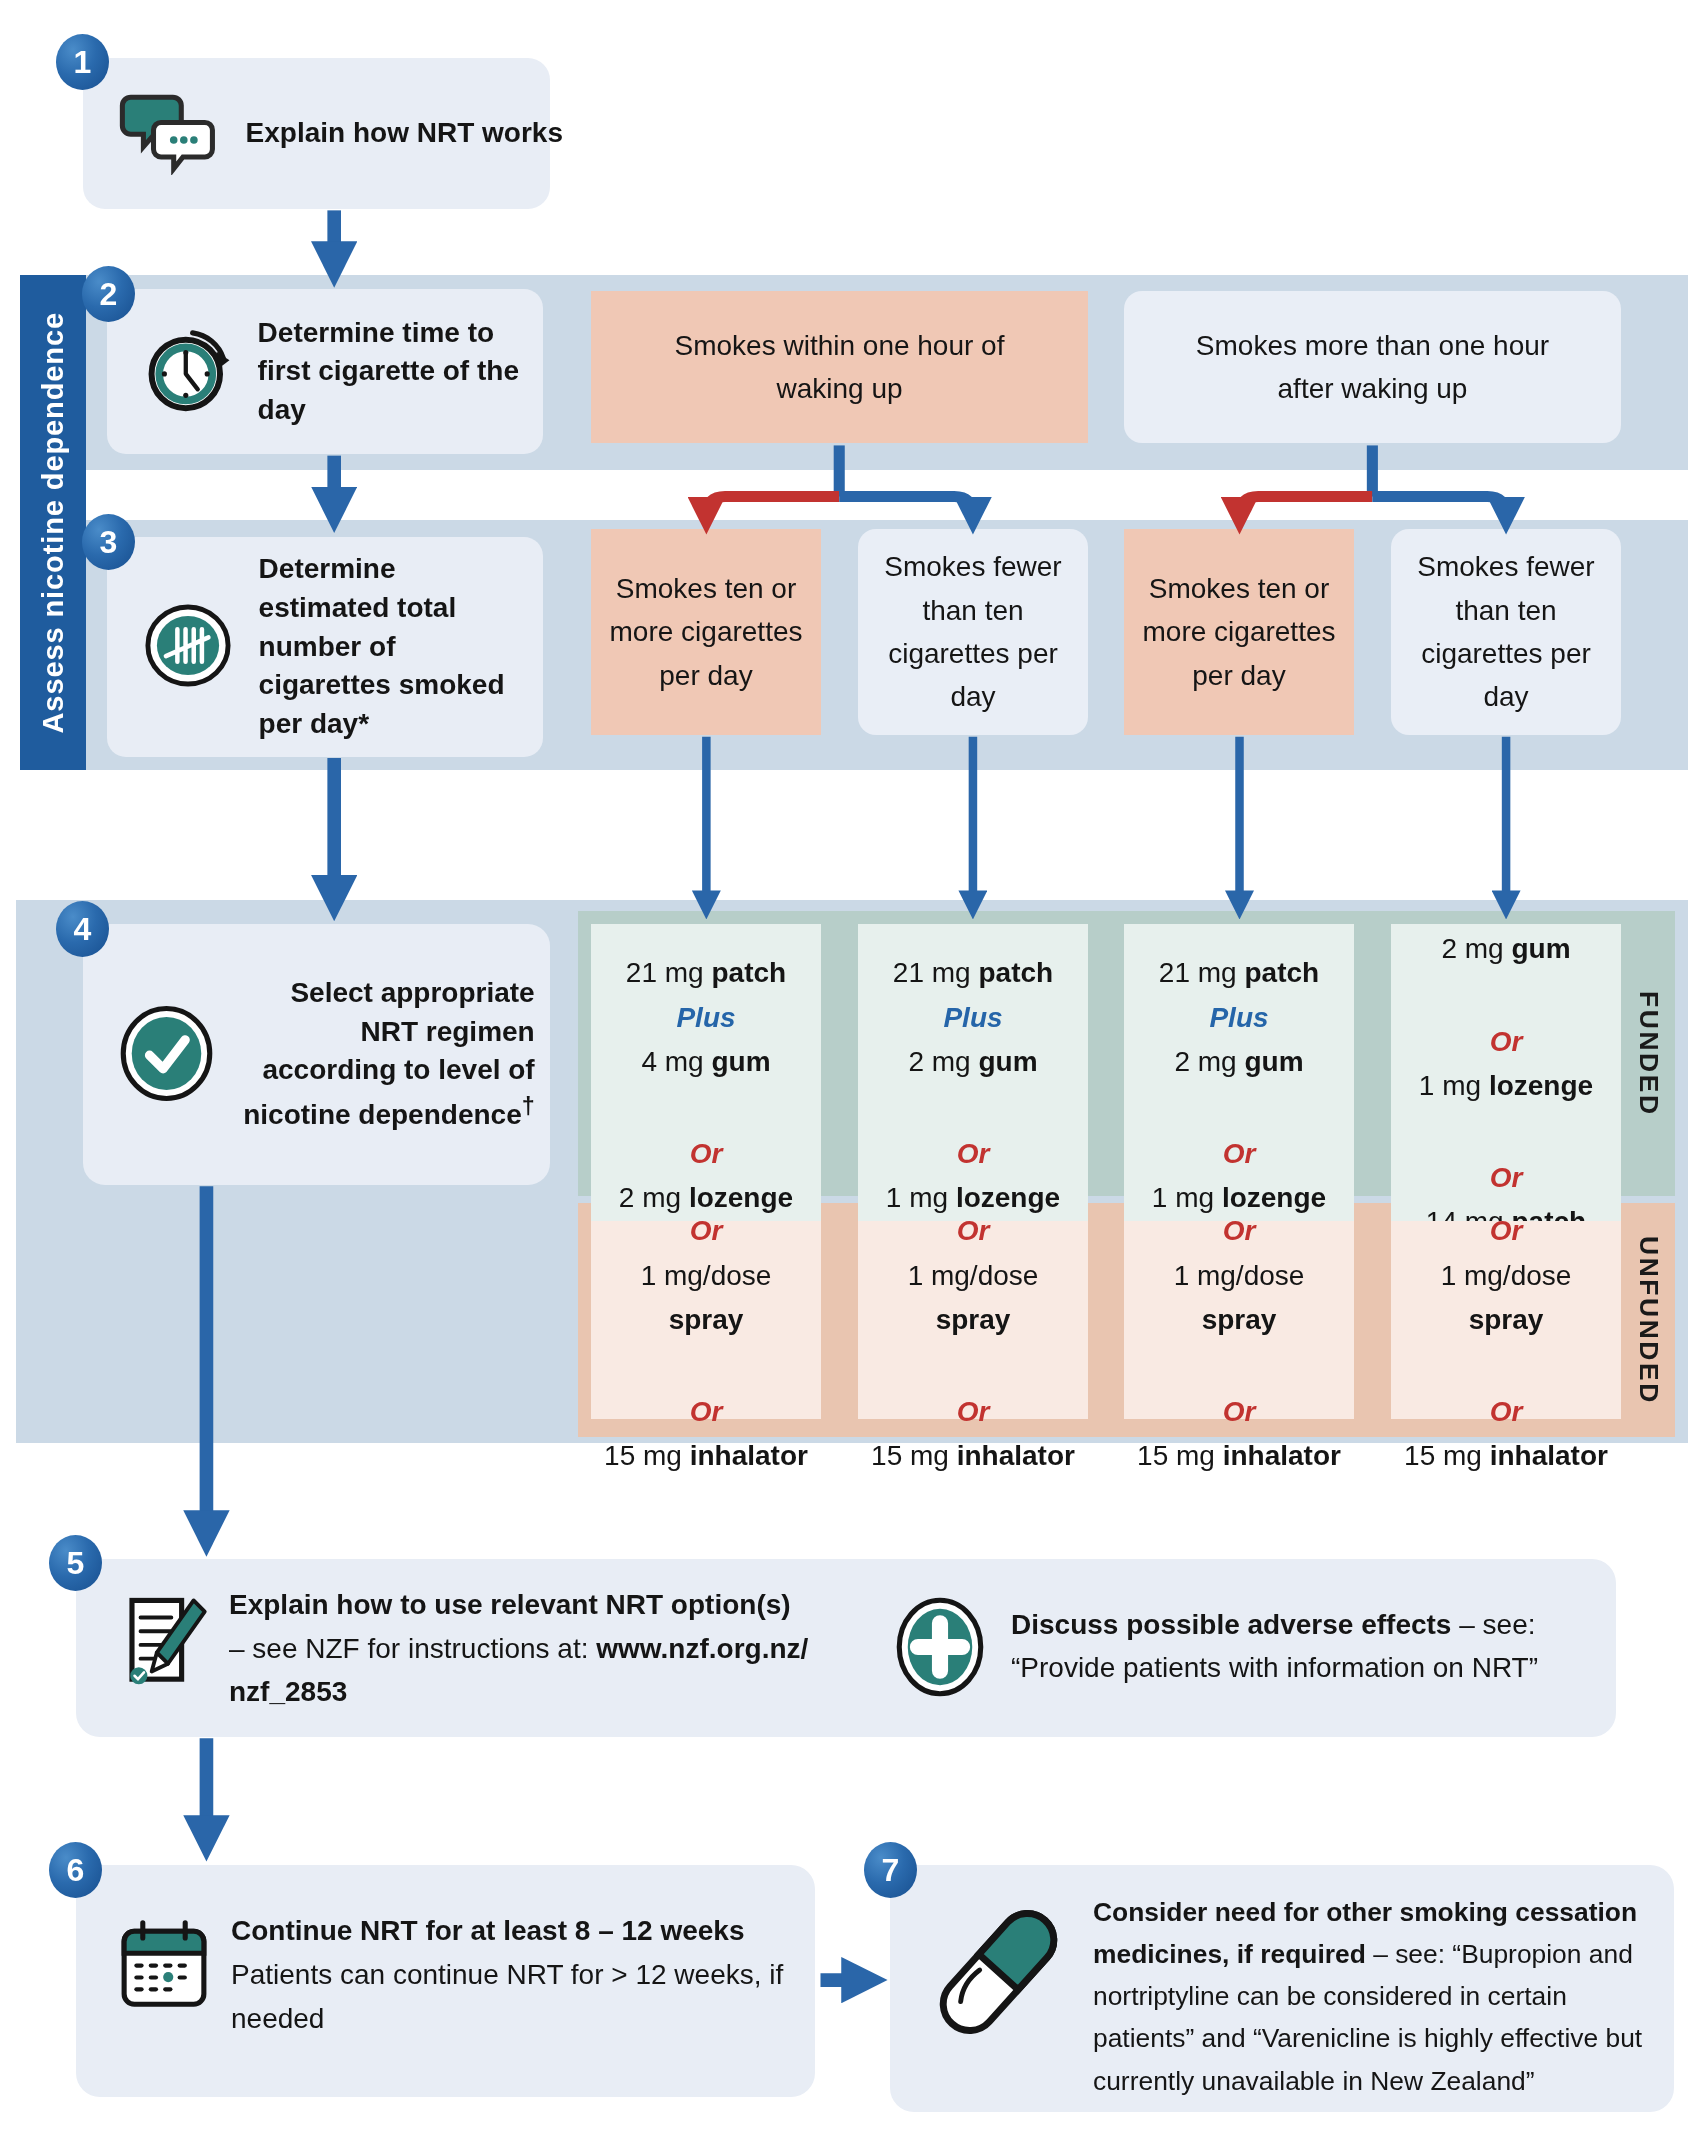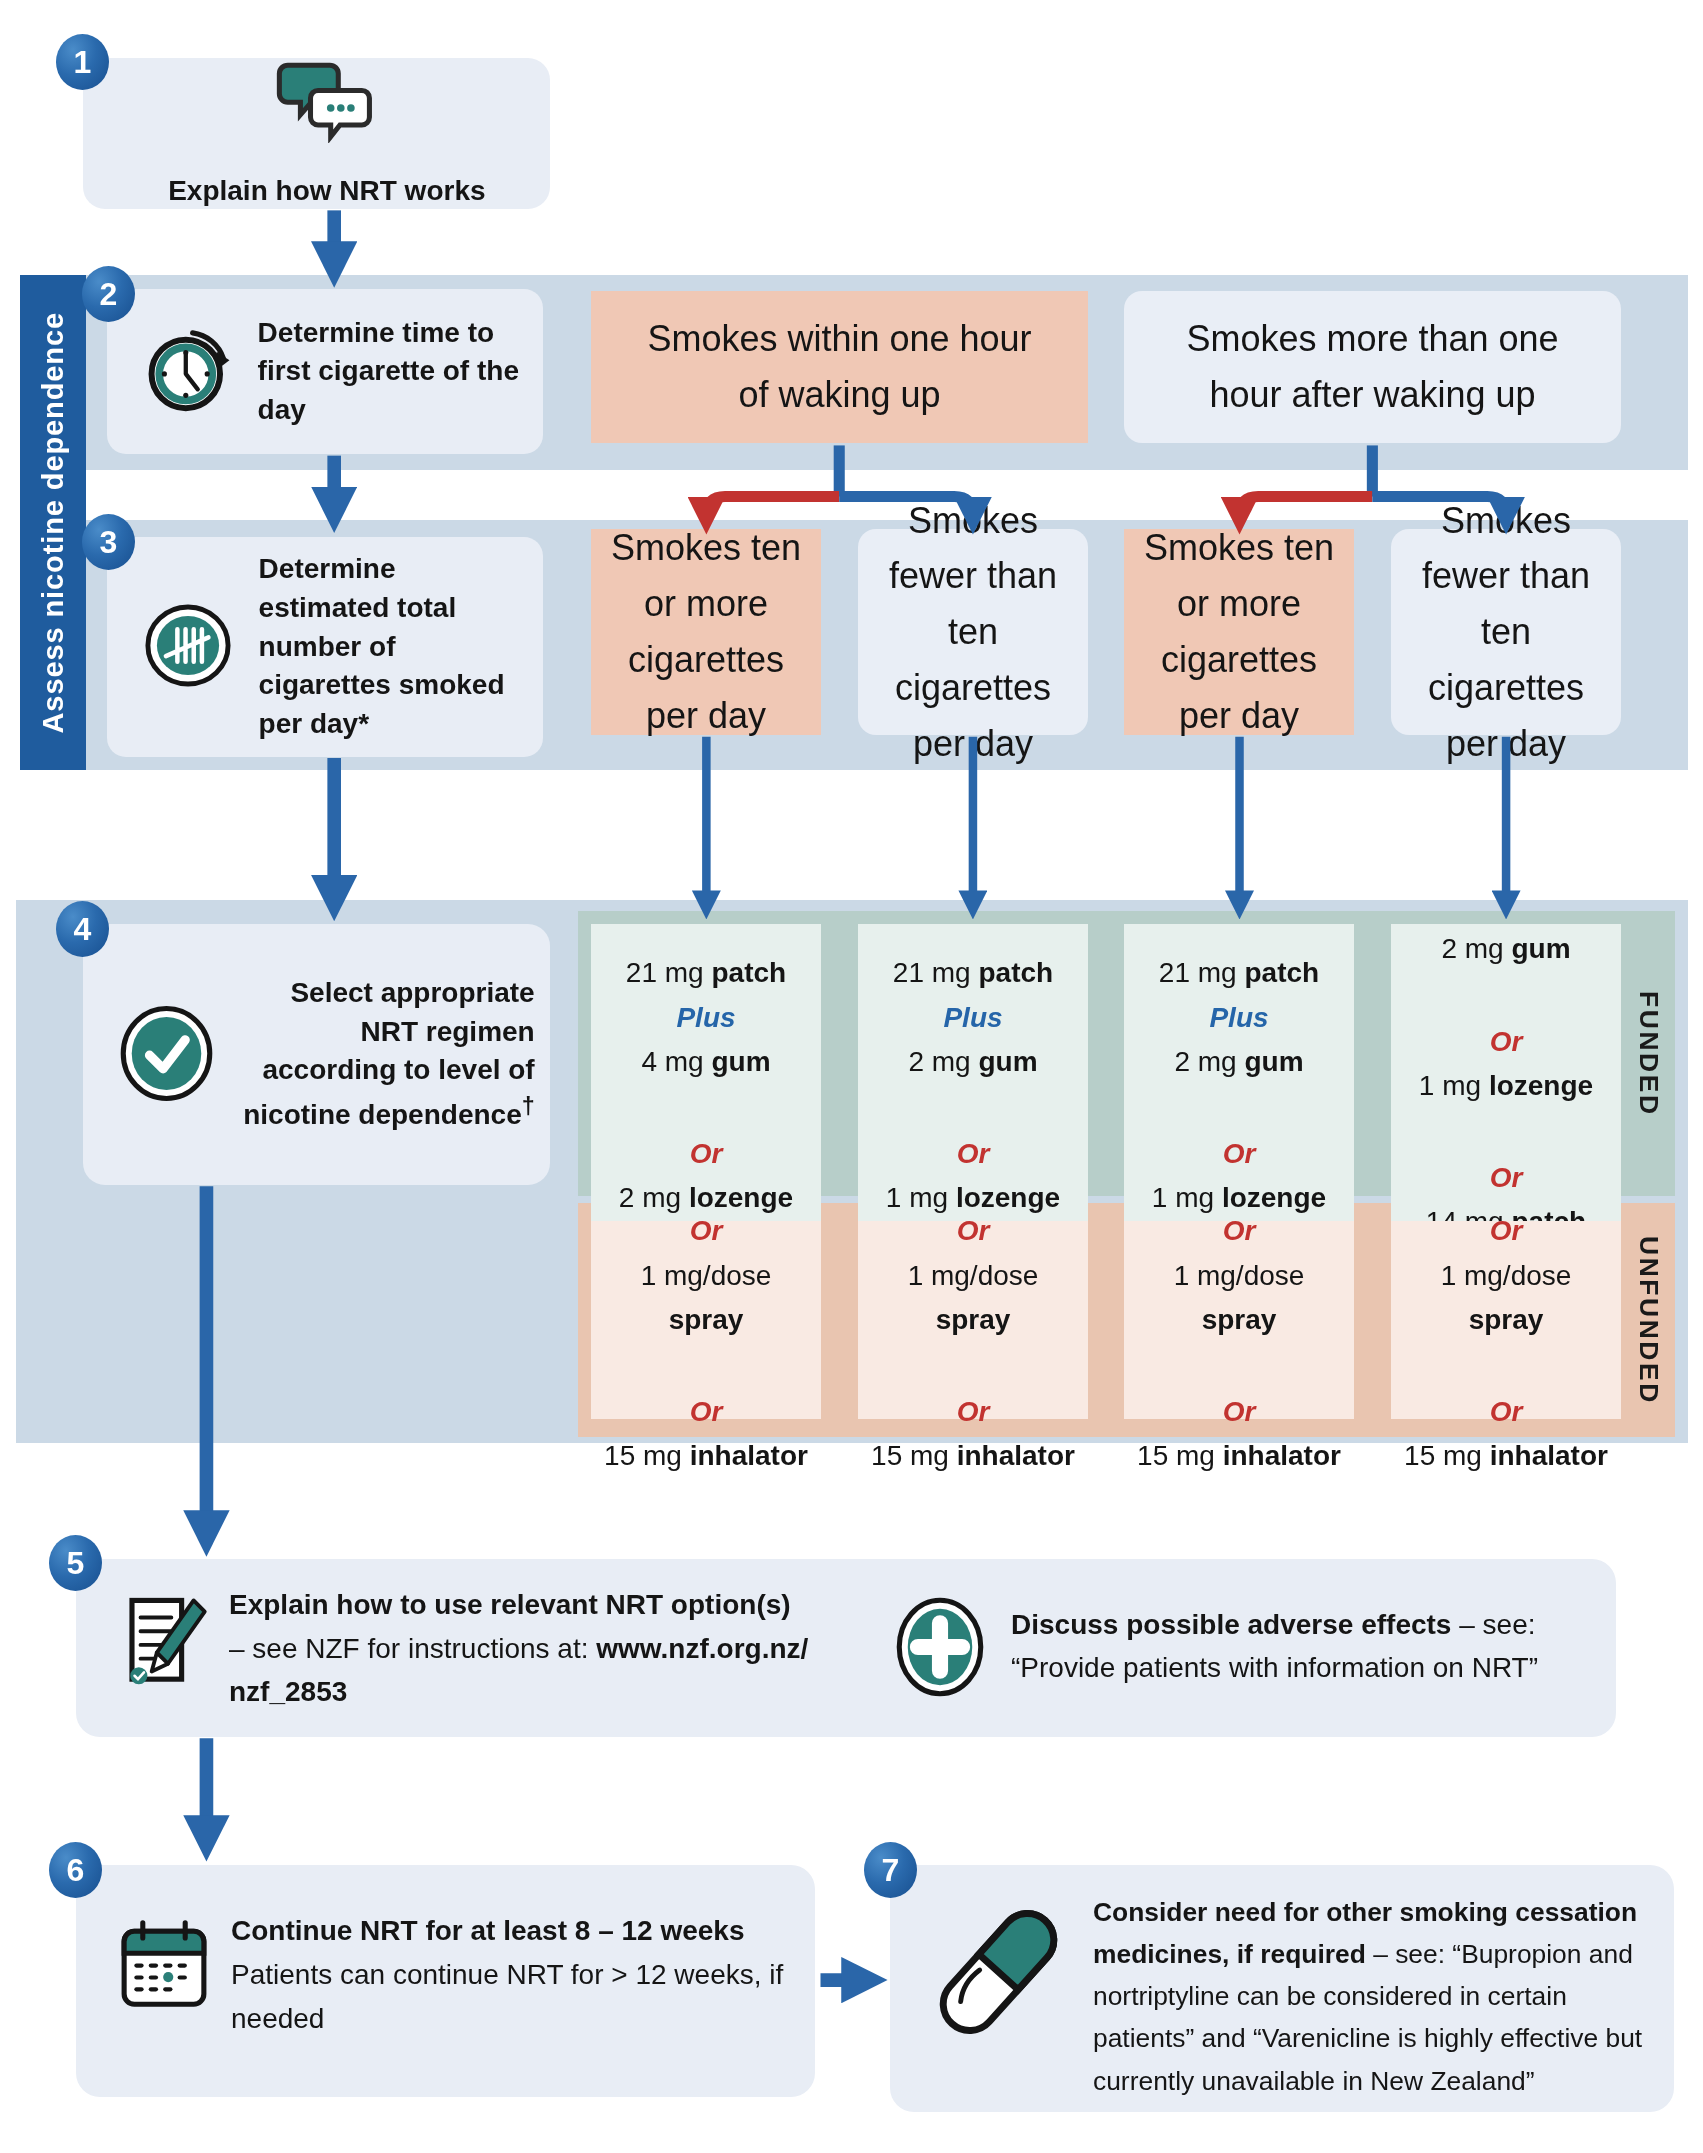--- a/index.html
+++ b/index.html
@@ -17,21 +17,21 @@
            padding:0 15.3px 0 36px;box-sizing:border-box;}
   .stepbox .ttl{font-weight:bold;font-size:28px;line-height:1.38;}
   .icon{flex:0 0 auto;}
   
   .badge{position:absolute;width:53px;height:56px;border-radius:50%;
          background:radial-gradient(ellipse at 32% 28%, #4a8cc9 0%, #2a6aad 45%, #174e8e 100%);
          color:#fff;font-weight:bold;font-size:32px;display:flex;align-items:center;justify-content:center;
          z-index:6;}
   
   .decision{position:absolute;display:flex;align-items:center;justify-content:center;text-align:center;
-            font-size:36px;line-height:1.55;box-sizing:border-box;}
+            font-size:28px;line-height:1.55;box-sizing:border-box;}
   .pink{background:#f0c8b5;}
   .ltblue{background:#e9eef6;border-radius:18px;}
   
   .colbox{position:absolute;width:230px;display:flex;flex-direction:column;align-items:center;justify-content:center;
           text-align:center;font-size:28px;line-height:1.58;box-sizing:border-box;padding:5.1px 10.2px;}
   .colpos1{left:591px;} .colpos2{left:858px;} .colpos3{left:1124px;} .colpos4{left:1391px;}
   .fundedbox{top:924px;height:324px;background:#e7f0ed;}
   .unfundedbox{top:1221px;height:198px;background:#f9eae3;}
   .conn{font-weight:bold;font-style:italic;}
   .plus{color:#2565a9;} .or{color:#c23330;margin-top:48px;}
@@ -81,21 +81,21 @@
     <path d="M1611,523 V583" stroke="#2a66a9" stroke-width="13" fill="none"></path>
     <path d="M1611,583 H1477 Q1455,583 1455,605 V610" stroke="#c23330" stroke-width="13" fill="none" marker-end="url(#mr)"></path>
     <path d="M1611,583 H1746 Q1768,583 1768,605 V610" stroke="#2a66a9" stroke-width="13" fill="none" marker-end="url(#mb)"></path>
 
     <path d="M829,865 V1066" stroke="#2a66a9" stroke-width="10" fill="none" marker-end="url(#mb)"></path>
     <path d="M1142,865 V1066" stroke="#2a66a9" stroke-width="10" fill="none" marker-end="url(#mb)"></path>
     <path d="M1455,865 V1066" stroke="#2a66a9" stroke-width="10" fill="none" marker-end="url(#mb)"></path>
     <path d="M1768,865 V1066" stroke="#2a66a9" stroke-width="10" fill="none" marker-end="url(#mb)"></path>
   </svg>
 
-  <div class="stepbox z2" style="left:83px;top:58px;width:467px;height:151px;flex-direction:column;">
+  <div class="stepbox z2" style="left:83px;top:58px;width:467px;height:151px;">
     <span class="icon">
       <svg width="101" height="85" viewBox="0 0 120 100">
         <path d="M14,8 h50 a10,10 0 0 1 10,10 v24 a10,10 0 0 1 -10,10 h-22 l-13,15 v-15 h-15 a10,10 0 0 1 -10,-10 v-24 a10,10 0 0 1 10,-10 z" fill="#2a7f78" stroke="#2b2b2b" stroke-width="6"></path>
         <path d="M50,38 h52 a9,9 0 0 1 9,9 v23 a9,9 0 0 1 -9,9 h-26 l-11,14 v-14 h-15 a9,9 0 0 1 -9,-9 v-23 a9,9 0 0 1 9,-9 z" fill="#fff" stroke="#2b2b2b" stroke-width="6"></path>
         <circle cx="65" cy="59" r="4.5" fill="#2a7f78"></circle>
           <circle cx="77" cy="59" r="4.5" fill="#2a7f78"></circle>
           <circle cx="89" cy="59" r="4.5" fill="#2a7f78"></circle>
       </svg>
     </span>
     <span class="ttl" style="white-space:nowrap;">Explain how NRT works</span>

